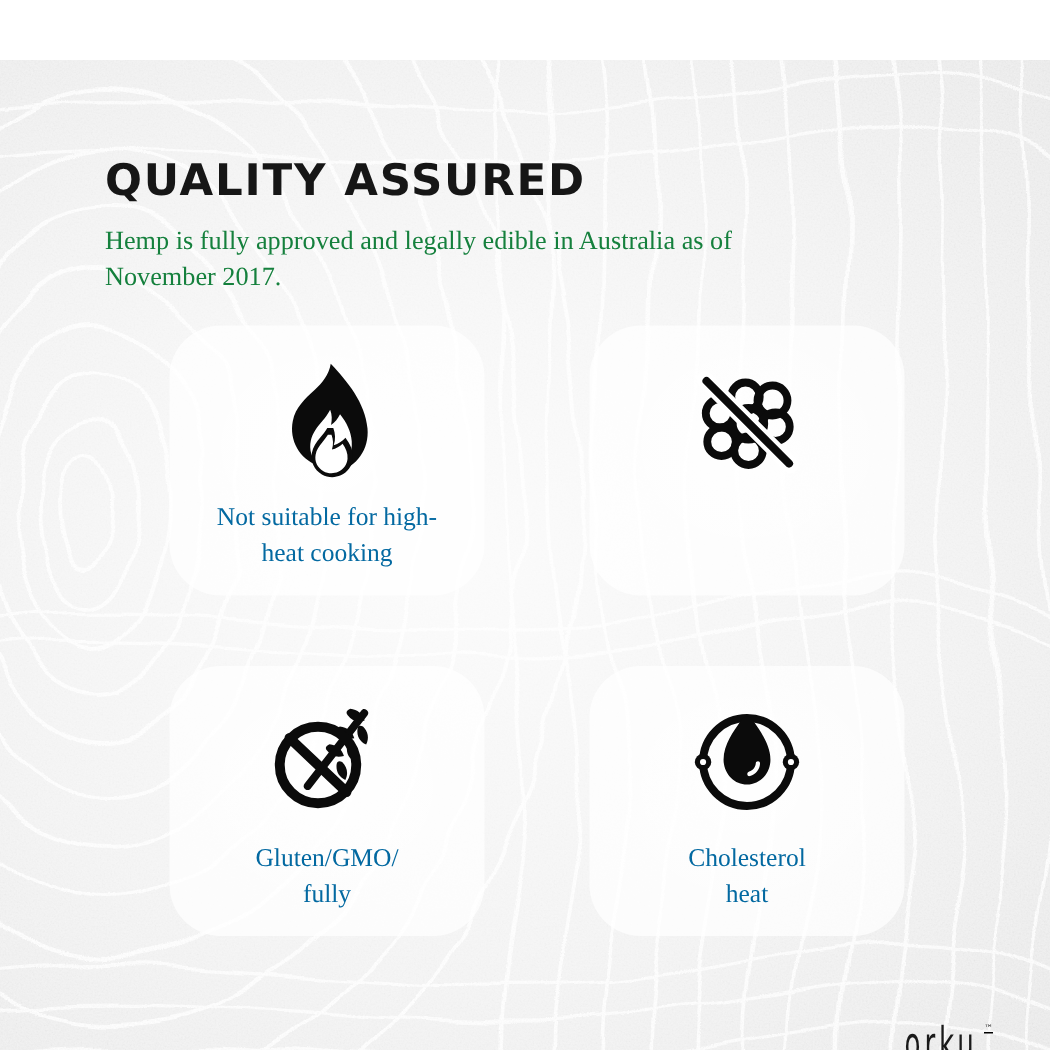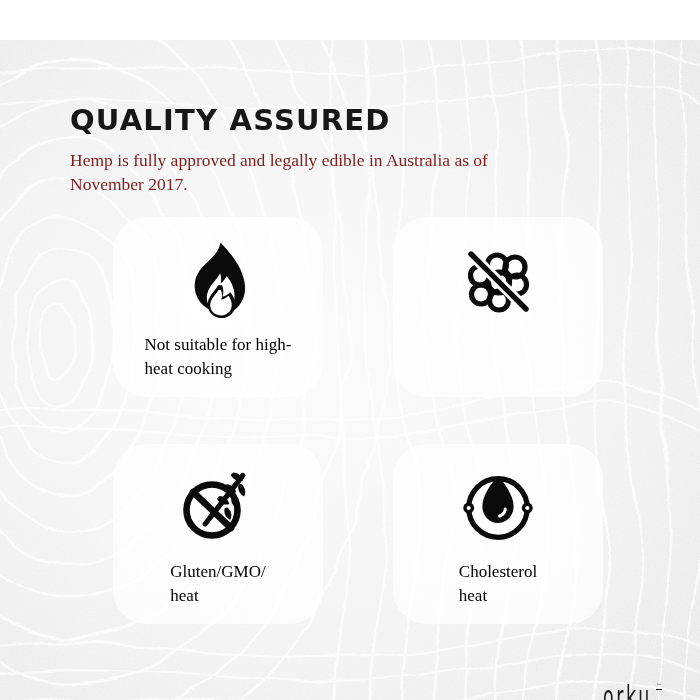--- a/index.html
+++ b/index.html
@@ -59,21 +59,21 @@
   }
 
   .subheading {
     position: absolute;
     left: 70px;
     top: 108px;
     width: 460px;
     font-family: "Liberation Serif", "DejaVu Serif", serif;
     font-size: 17.5px;
     line-height: 1.38;
-    color: #7f1d1d;
+    color: #15803d;
   }
 
   
   .grid {
     position: absolute;
     left: 113px;
     top: 177px;
     width: 490px;
     display: grid;
     grid-template-columns: 210px 210px;
@@ -111,25 +111,25 @@
     display: flex;
     align-items: center;
     justify-content: center;
   }
   .card-icon svg { display: block; }
 
   .card-label {
     position: relative;
     z-index: 2;
     margin-top: 10px;
-    text-align: left;
+    text-align: center;
     font-family: "Liberation Serif", "DejaVu Serif", serif;
     font-size: 17px;
     line-height: 1.42;
-    color: #000000;
+    color: #0369a1;
     max-width: 178px;
     white-space: pre-line;
   }
 
   
   .brand {
     position: absolute;
     right: 38px;
     bottom: 28px;
     display: flex;
@@ -315,21 +315,21 @@
             </g>
 
             <g fill="none" stroke="#0b0b0b" stroke-width="6.6">
               <circle cx="36" cy="42" r="25.5"></circle>
             </g>
 
             <line x1="17" y1="24" x2="55" y2="60" stroke="#0b0b0b" stroke-width="6.6" stroke-linecap="round"></line>
           </svg>
         </div>
         <div class="card-label">Gluten/GMO/
-heat</div>
+fully</div>
       </div>
 
       <div class="card">
         <div class="card-icon">
           <svg width="86" height="78" viewBox="0 0 86 78" aria-hidden="true">
 
             <g fill="none" stroke="#0b0b0b" stroke-width="5.4" stroke-linecap="round">
               <path d="M13 39 A30 30 0 0 1 73 39"></path>
               <path d="M73 39 A30 30 0 0 1 13 39"></path>
             </g>

